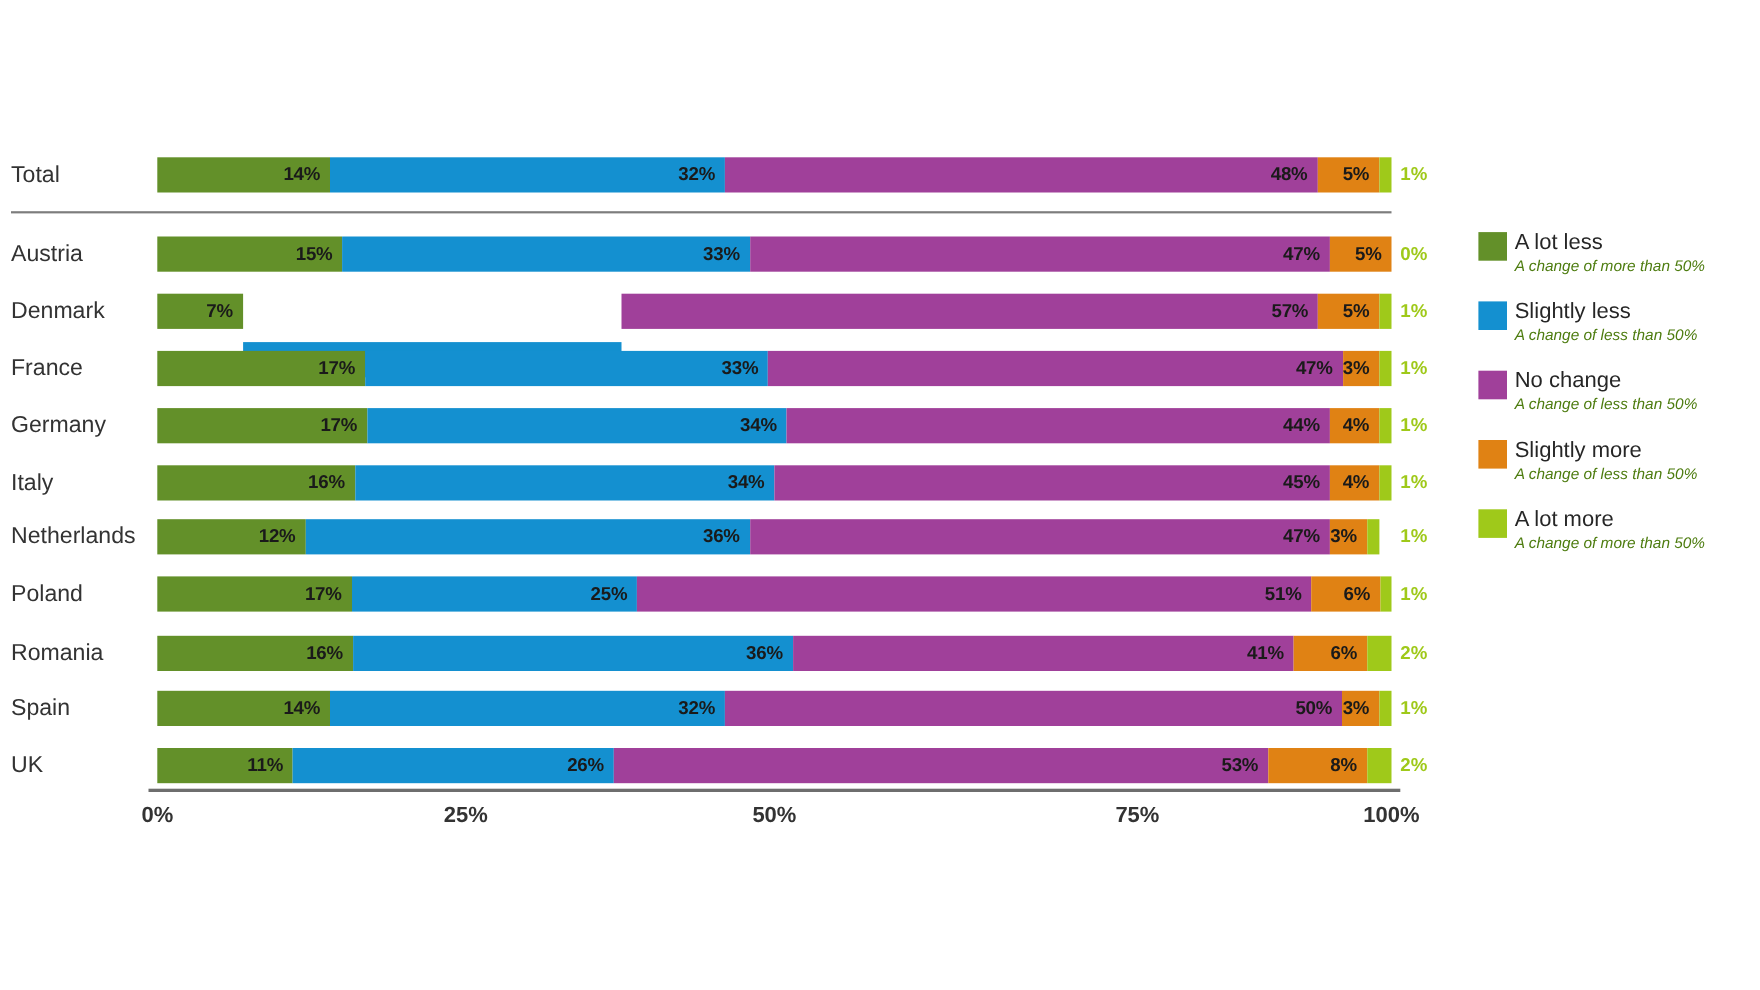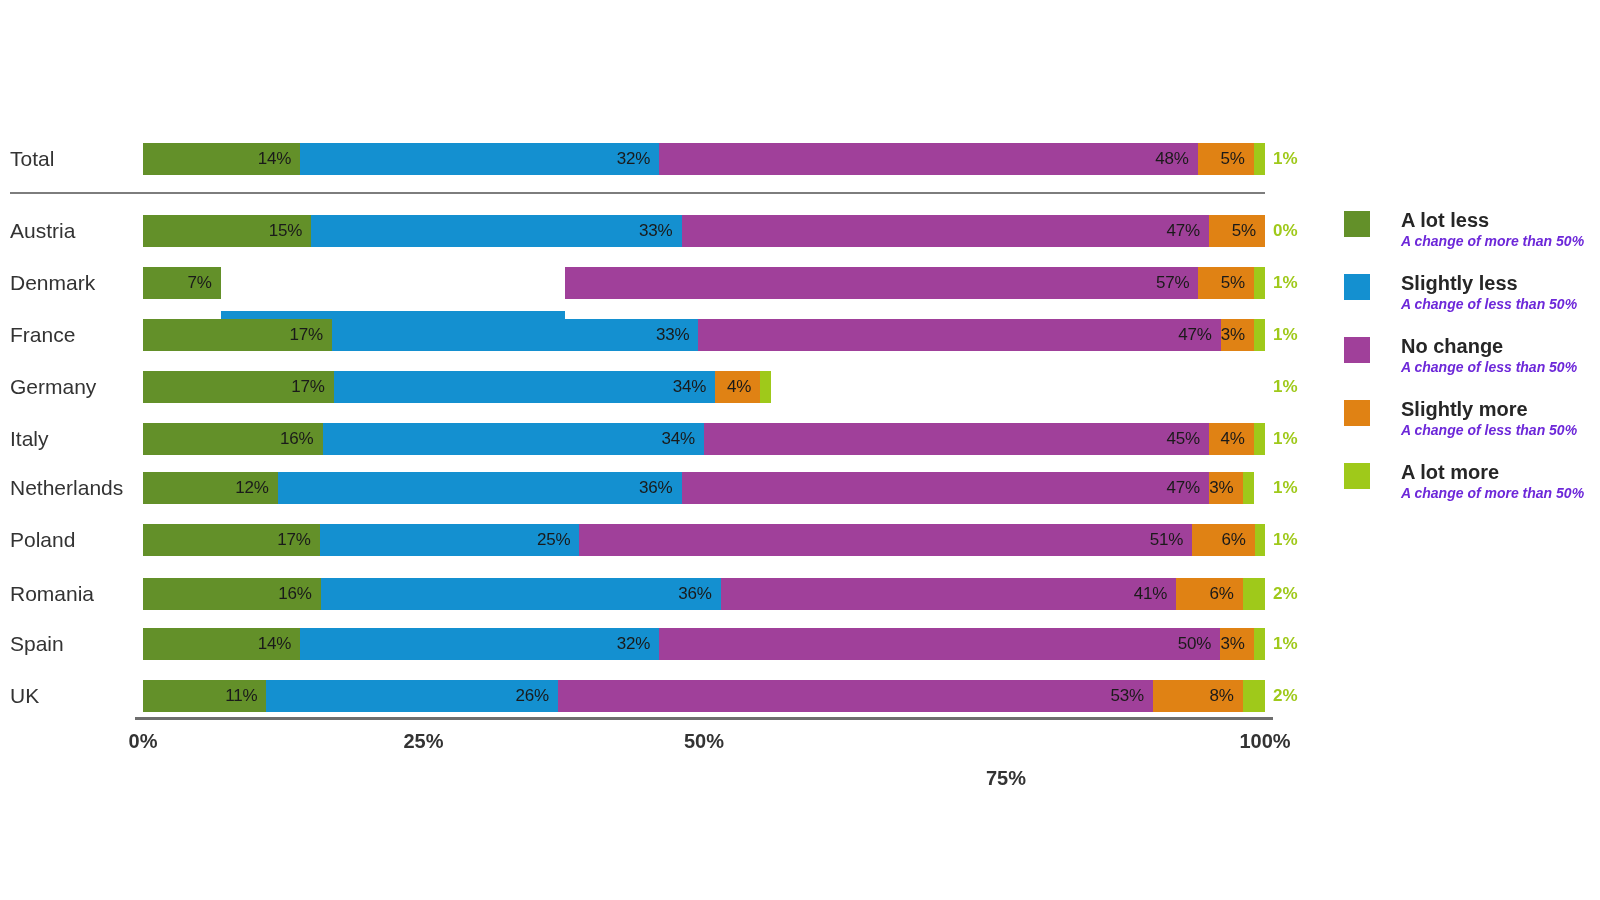--- a/index.html
+++ b/index.html
@@ -68,21 +68,21 @@
     height: 32px;
     display: flex;
     align-items: center;
     justify-content: flex-end;
     overflow: visible;
     box-sizing: border-box;
   }
 
   .seg-label {
     font-size: 17px;
-    font-weight: normal;
+    font-weight: bold;
     color: #1a1a1a;
     padding-right: 9px;
     white-space: nowrap;
     letter-spacing: -0.2px;
     text-align: center;
   }
 
   
   .outer-label {
     position: absolute;
@@ -141,33 +141,32 @@
     min-height: 44px;
   }
   .legend-swatch {
     position: absolute;
     left: 0;
     top: 3px;
     width: 26px;
     height: 26px;
   }
   .legend-text {
-    margin-left: 57px;
-    font-weight: bold;
+    margin-left: 33px;
   }
   .legend-title {
     font-size: 20px;
     color: #262626;
     line-height: 24px;
     white-space: nowrap;
   }
   .legend-desc {
     font-size: 14px;
     font-style: italic;
-    color: #6d28d9;
+    color: #4d7c0f;
     line-height: 18px;
     white-space: nowrap;
   }
 </style>
 </head>
 <body>
 
 <div id="chart-root">
 
   <div class="plot" id="plot">
@@ -248,20 +247,23 @@
         <div class="outer-label" style="color: rgb(159, 201, 26);">1%</div>
       </div>
       <div class="row" style="top: 261px;">
         <div class="row-label">Germany</div>
         <div class="bar">
           <div class="seg" style="background: rgb(99, 144, 41); width: 190.74px;">
             <span class="seg-label">17%</span>
           </div>
           <div class="seg" style="background: rgb(20, 144, 208); width: 381.48px;">
             <span class="seg-label">34%</span>
+          </div>
+          <div class="seg" style="background: rgb(160, 64, 154); width: 493.68px;">
+            <span class="seg-label">44%</span>
           </div>
           <div class="seg" style="background: rgb(224, 130, 20); width: 44.88px;">
             <span class="seg-label">4%</span>
           </div>
           <div class="seg" style="background: rgb(159, 201, 26); width: 11.22px;"></div>
         </div>
         <div class="outer-label" style="color: rgb(159, 201, 26);">1%</div>
       </div>
       <div class="row" style="top: 313px;">
         <div class="row-label">Italy</div>
@@ -376,21 +378,21 @@
           <div class="seg" style="background: rgb(159, 201, 26); width: 22.44px;"></div>
         </div>
         <div class="outer-label" style="color: rgb(159, 201, 26);">2%</div>
       </div>
       <div class="divider" style="top: 82px;"></div>
       <div class="axis-line" style="top: 607px;"></div>
       <div class="axis-ticks" style="top: 620px;">
         <div class="tick" style="left: 143px;">0%</div>
         <div class="tick" style="left: 423.5px;">25%</div>
         <div class="tick" style="left: 704px;">50%</div>
-        <div class="tick" style="left: 1006px; margin-top: 37px;">75%</div>
+        <div class="tick" style="left: 1034px;">75%</div>
         <div class="tick" style="left: 1265px;">100%</div>
       </div>
     </div>
 
   <div class="legend" id="legend">
       <div class="legend-item">
         <span class="legend-swatch" style="background: rgb(99, 144, 41);"></span>
         <div class="legend-text">
           <div class="legend-title">A lot less</div>
           <div class="legend-desc">A change of more than 50%</div>

